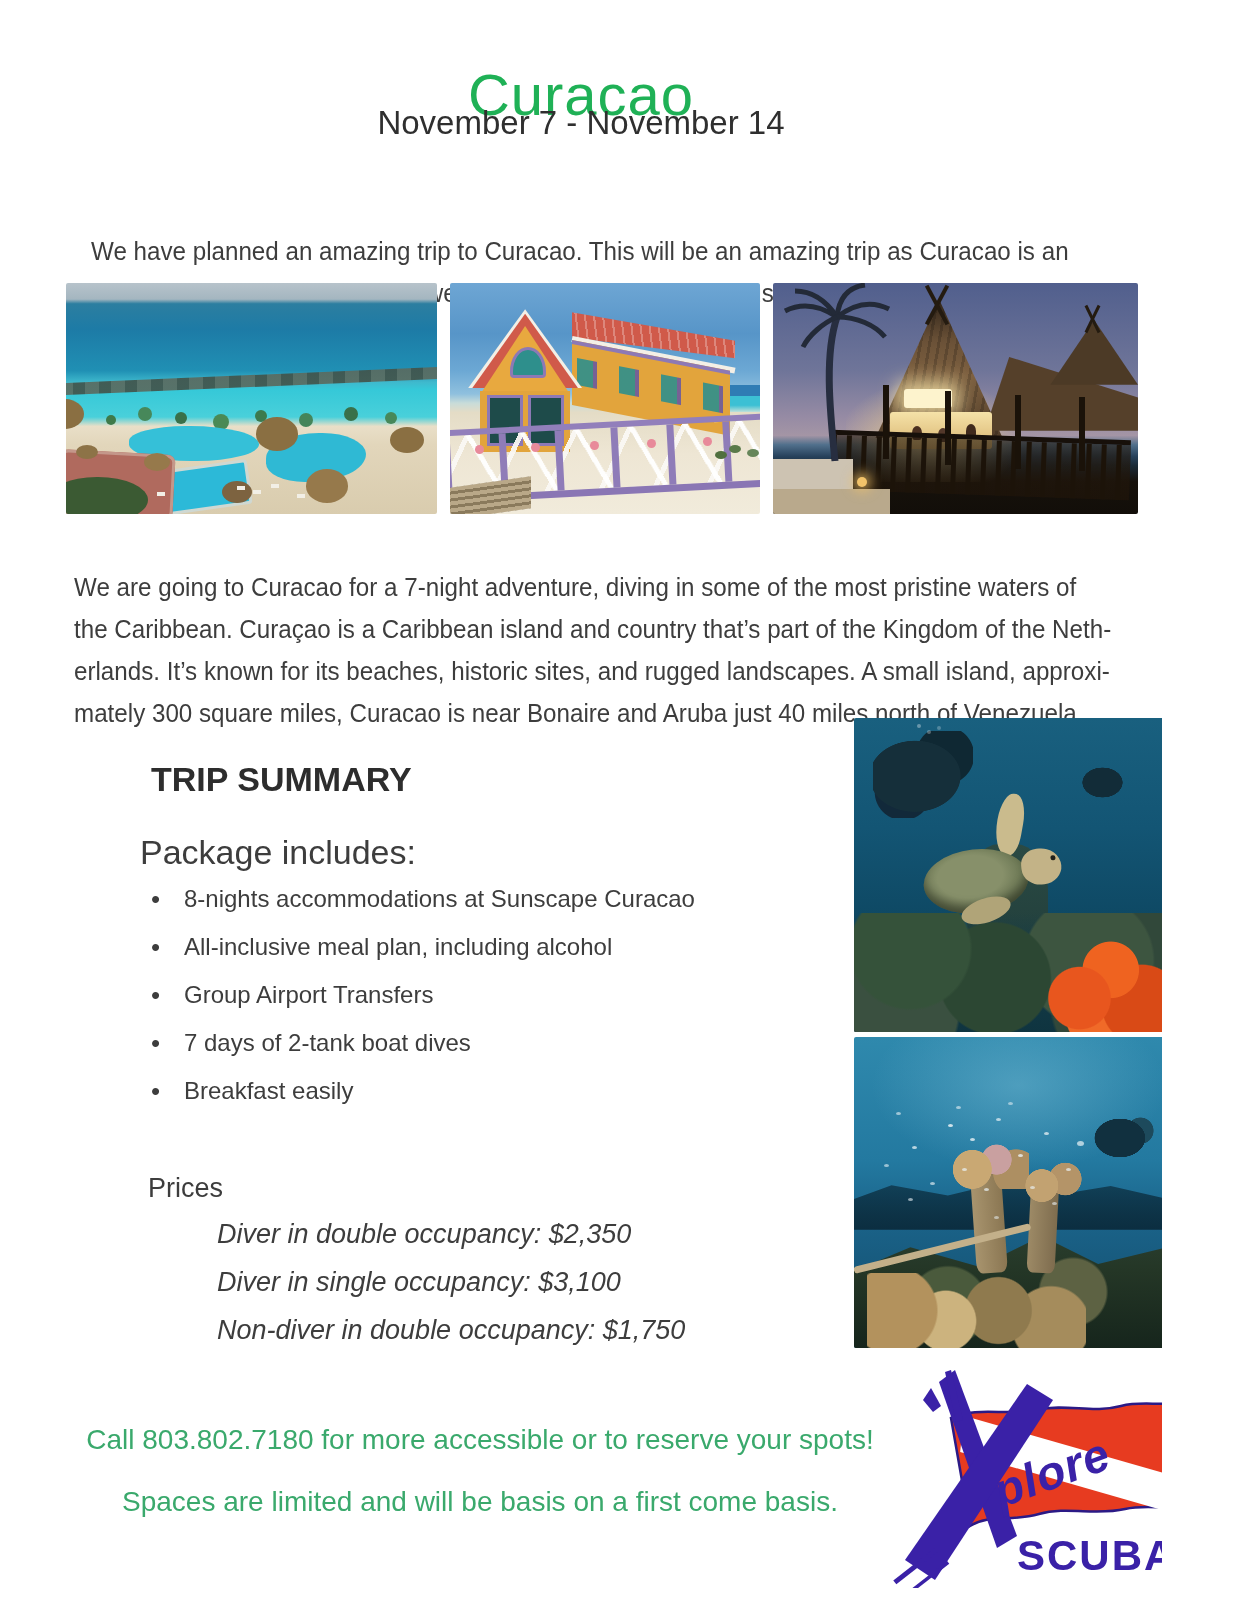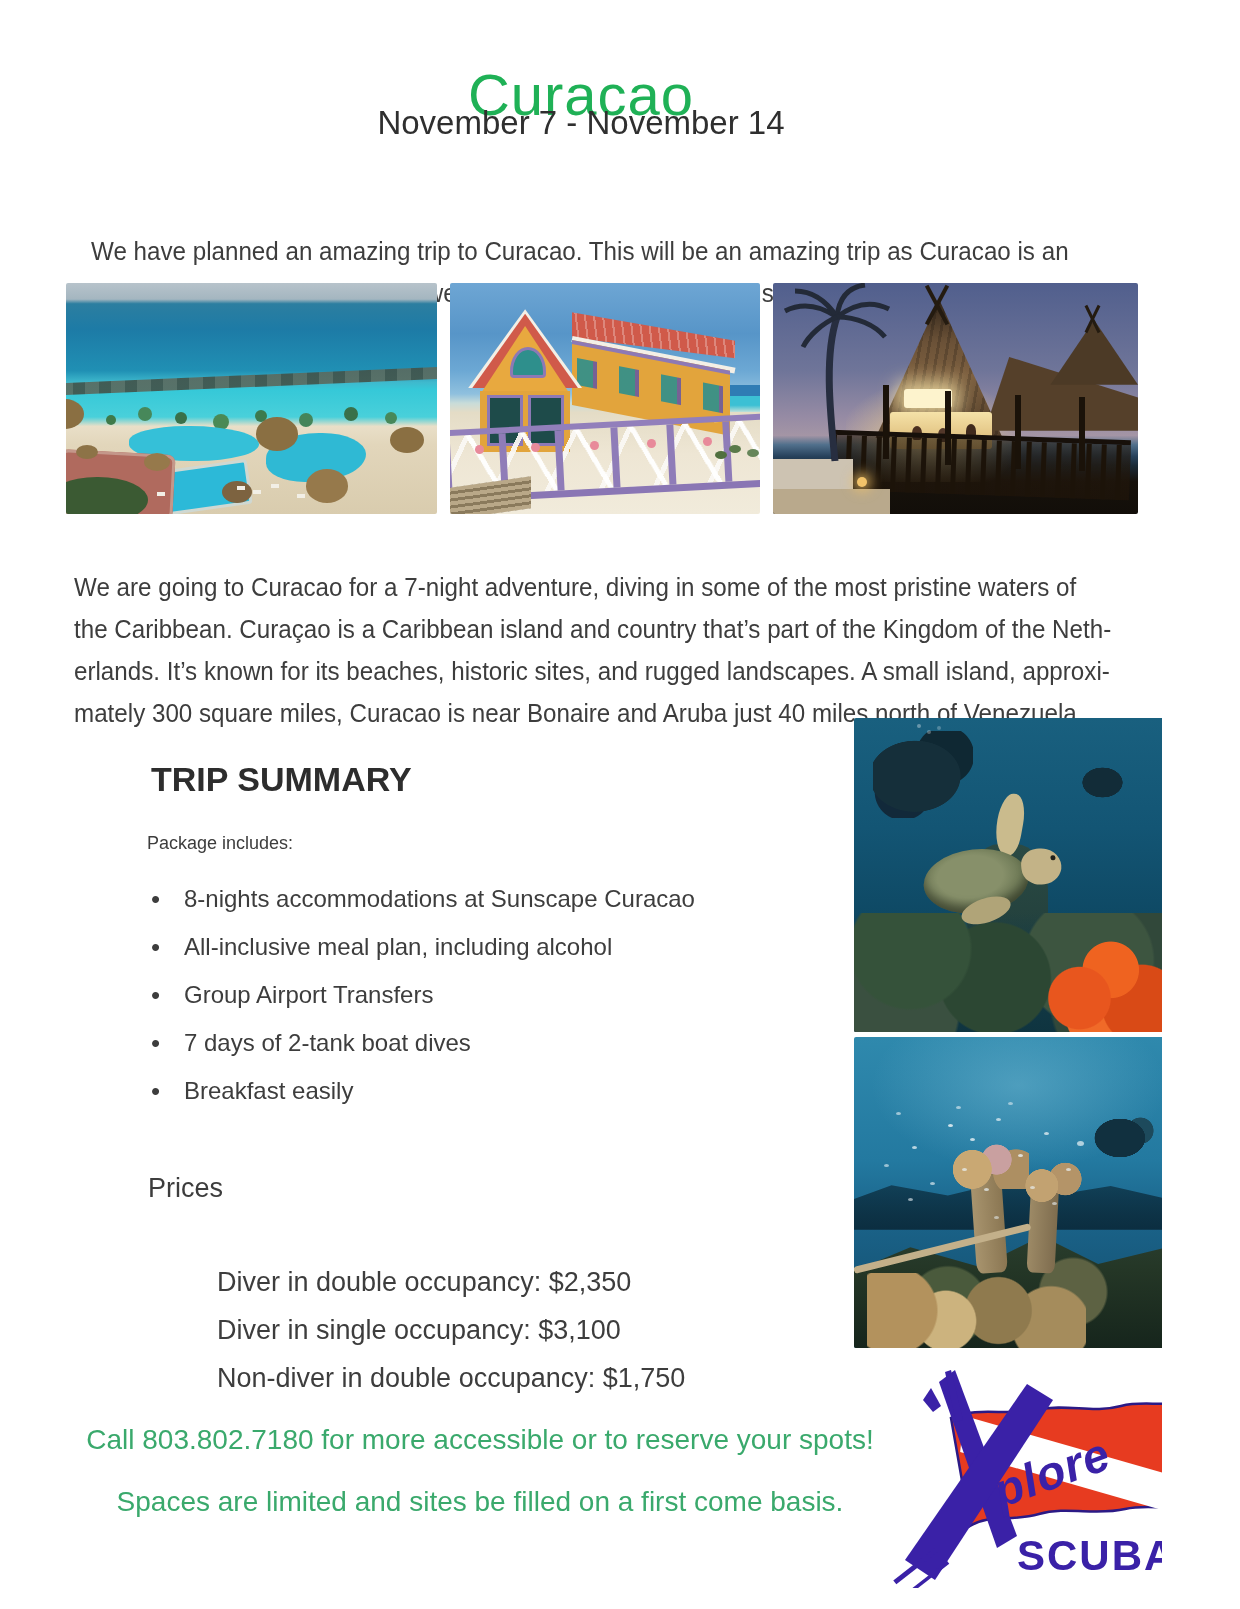--- a/index.html
+++ b/index.html
@@ -13,26 +13,26 @@
          font-size:33px;font-weight:400;color:var(--heading-text,#2f2f2f);}
 
   
   .para{position:absolute;font-size:26px;line-height:42px;color:var(--body-text,#3d3d3d);
         white-space:pre;transform:scaleX(.93);transform-origin:0 0;}
   #intro{left:91px;top:204px;}
   #desc{left:74px;top:540px;}
 
   
   .ts-heading{position:absolute;left:151px;top:760px;font-size:34px;font-weight:700;color:#2d2d2d;}
-  .ts-package{position:absolute;left:147px;top:833px;font-size:18px;}
+  .ts-package{position:absolute;left:140px;top:833px;font-size:34px;}
   .ts-bullets{position:absolute;left:151px;top:886px;margin:0;padding:0;list-style:none;}
   .ts-bullets li{position:relative;height:48px;line-height:26px;font-size:24px;padding-left:33px;}
   .ts-bullets li::before{content:"•";position:absolute;left:0;top:0;font-size:26px;color:#3d3d3d;}
   .ts-prices-label{position:absolute;left:148px;top:1173px;font-size:27px;}
-  .ts-prices{position:absolute;left:217px;top:1268px;}
+  .ts-prices{position:absolute;left:217px;top:1220px;font-style:italic;}
   .ts-prices div{height:48px;line-height:28px;font-size:27px;}
 
   
   .footer-line{position:absolute;left:0;width:960px;text-align:center;
                font-size:28px;color:var(--footer-green,#3aa96c);}
   #footer1{top:1424px;}
   #footer2{top:1486px;}
 
   
   .photo{position:absolute;overflow:hidden;border-radius:2px;background:#9ab;}
@@ -347,21 +347,21 @@
     <div class="w-post2"></div>
     <div class="w-coral1"></div>
     <div class="w-coral2"></div>
     <div class="w-spar"></div>
     <div class="w-coral-fg"></div>
     <div class="w-fish"></div>
     <div class="w-diver"></div>
   </div>
 
   <div class="footer-line" id="footer1">Call 803.802.7180 for more accessible or to reserve your spots!</div>
-  <div class="footer-line" id="footer2">Spaces are limited and sites be filled on a first come basis.</div>
+  <div class="footer-line" id="footer2">Spaces are limited and will be basis on a first come basis.</div>
 
   <svg id="logo" viewBox="0 0 332 232">
     <defs>
       <clipPath id="flagclip">
         <path d="M58,62 C86,50 112,60 142,54 C176,47 198,58 228,50 C252,44 272,52 292,44
                  L299,146 C281,157 259,147 232,153 C203,160 174,150 146,158 C118,166 96,158 77,170 Z"></path>
       </clipPath>
     </defs>
     <path d="M58,62 C86,50 112,60 142,54 C176,47 198,58 228,50 C252,44 272,52 292,44
              L299,146 C281,157 259,147 232,153 C203,160 174,150 146,158 C118,166 96,158 77,170 Z" style="fill:var(--logo-red,#e73b20);stroke:#2b1a86;stroke-width:2.5"></path>

